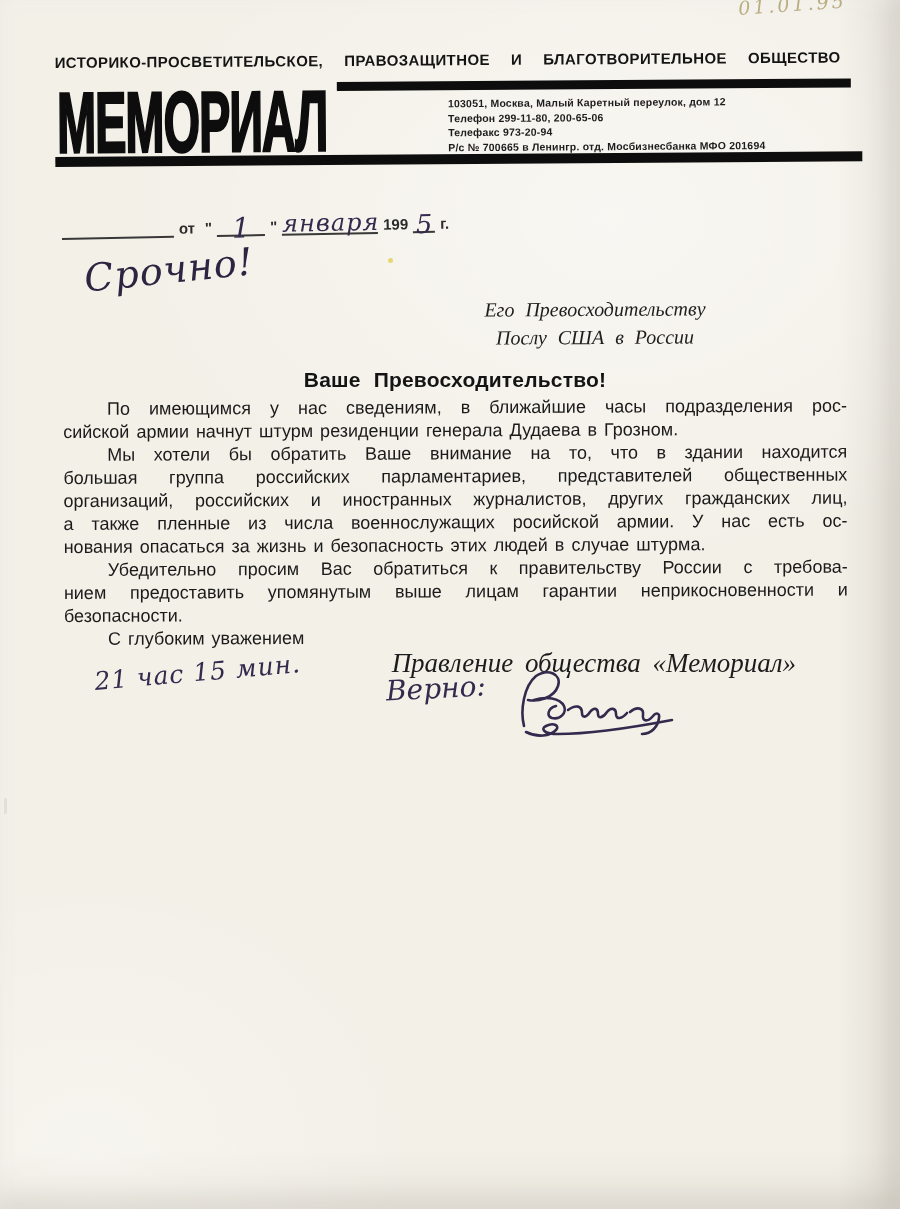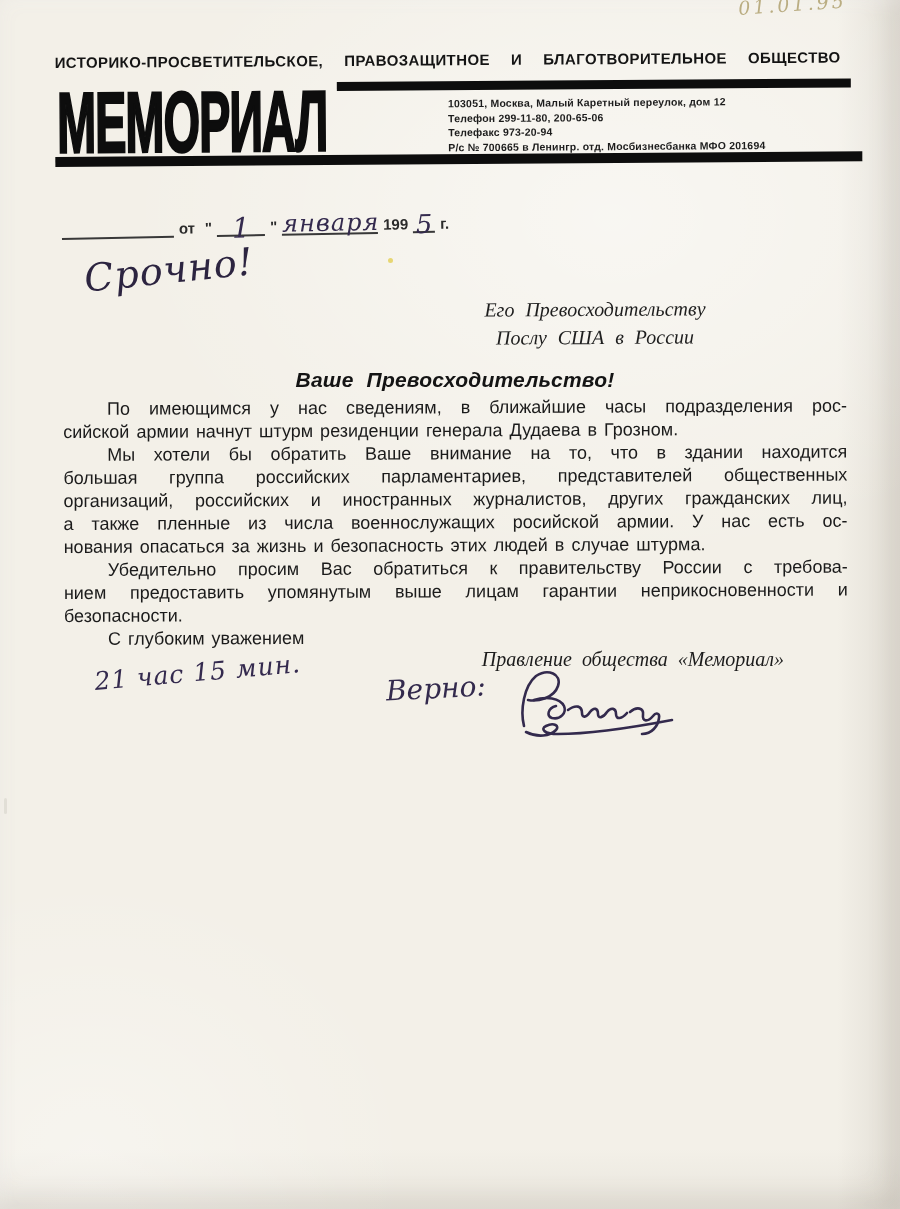--- a/index.html
+++ b/index.html
@@ -68,31 +68,31 @@
   }
   .sig-flourish{margin-top:-6px;}
   
   .recipient{
     position:absolute;left:428px;top:295px;width:334px;text-align:center;
     font-family:"Liberation Serif",serif;font-style:italic;font-size:20px;
     line-height:28px;word-spacing:6px;color:#1e1e1e;transform:rotate(-0.3deg);
   }
   .salutation{
     position:absolute;left:63px;top:368px;width:784px;text-align:center;
-    font-size:21px;font-weight:bold;word-spacing:7px;letter-spacing:.2px;color:#141414;font-style:italic;
+    font-size:21px;font-weight:bold;word-spacing:7px;letter-spacing:.2px;color:#141414;
   }
   
   .letter-body{position:absolute;left:63px;top:398px;width:784px;transform:rotate(-0.25deg);transform-origin:left top;}
   .para{margin:0;}
   .line{font-size:18px;line-height:23px;text-align:justify;color:#1b1b1b;word-spacing:2px;}
   .line.fill{text-align-last:justify;}
   .line.indent{text-indent:44px;}
   .signoff{
-    position:absolute;right:116px;top:648px;
-    font-family:"Liberation Serif",serif;font-style:italic;font-size:20px;
+    position:absolute;right:104px;top:648px;
+    font-family:"Liberation Serif",serif;font-style:italic;font-size:27px;
     word-spacing:5px;color:#1c1c1c;
   }
   
   .speck-yellow{position:absolute;left:388px;top:258px;width:5px;height:5px;border-radius:50%;background:#e2cc4a;opacity:.75;}
   .speck-edge{position:absolute;left:4px;top:798px;width:3px;height:16px;background:rgba(90,85,70,0.10);border-radius:2px;}
 </style>
 </head>
 <body>
 
 <div class="paper">

